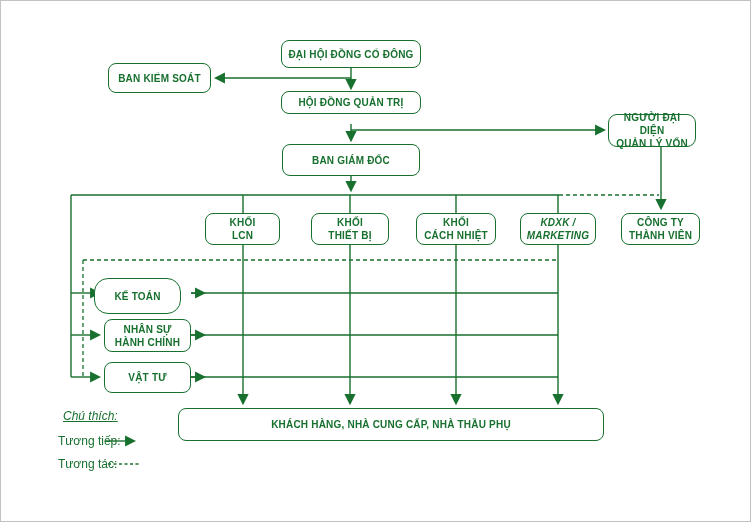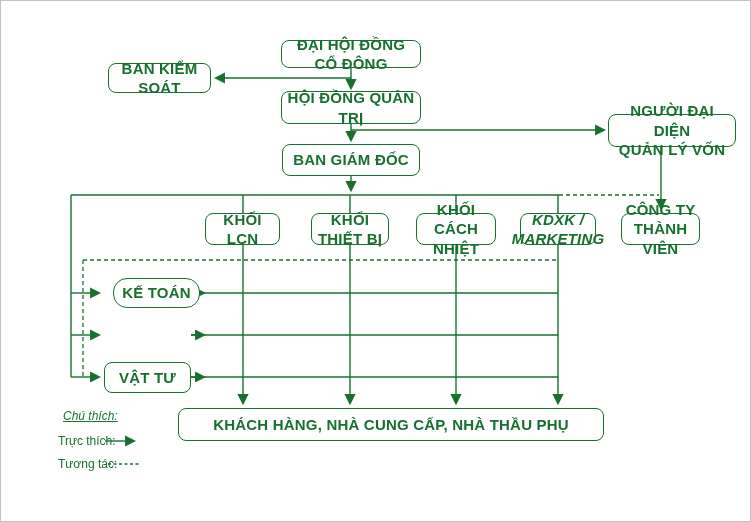--- a/index.html
+++ b/index.html
@@ -6,35 +6,35 @@
   html,body { margin:0; padding:0; background:#fff; }
   .page {
     position:relative; width:751px; height:522px; box-sizing:border-box;
     background:var(--page-bg); border:1px solid var(--outer-border);
     font-family:"Liberation Sans", sans-serif; overflow:hidden;
   }
   .wires { position:absolute; left:0; top:0; width:751px; height:522px; color:var(--green); }
   .box {
     position:absolute; box-sizing:border-box; background:#fff;
     border:1.4px solid var(--green); border-radius:8px;
-    color:var(--green); font-weight:bold; font-size:15px; line-height:1.3;
+    color:var(--green); font-weight:bold; font-size:10px; line-height:1.3;
     display:flex; align-items:center; justify-content:center; text-align:center;
     white-space:pre-line; letter-spacing:.2px; padding:1px 3px;
   }
   .b1 { left:280px; top:39px;  width:140px; height:28px; }
   .b2 { left:107px; top:62px;  width:103px; height:30px; }
-  .b3 { left:280px; top:90px;  width:140px; height:33px; }
-  .b4 { left:607px; top:113px; width:128px; height:33px; }
+  .b3 { left:280px; top:90px;  width:140px; height:23px; }
+  .b4 { left:607px; top:113px; width:88px; height:33px;border-radius:9px; }
   .b5 { left:281px; top:143px; width:138px; height:32px; }
   .k1 { left:204px; top:212px; width:75px;  height:32px; }
   .k2 { left:310px; top:212px; width:78px;  height:32px; }
   .k3 { left:415px; top:212px; width:80px;  height:32px; }
   .k4 { left:519px; top:212px; width:76px;  height:32px;font-style:italic; }
   .k5 { left:620px; top:212px; width:79px;  height:32px; }
-  .d1 { left:112px; top:277px; width:87px;  height:30px;border-radius:14px; }
+  .d1 { left:93px; top:277px; width:87px;  height:36px;border-radius:14px; }
   .d2 { left:103px; top:318px; width:87px;  height:33px; }
   .d3 { left:103px; top:361px; width:87px;  height:31px; }
   .bx { left:177px; top:407px; width:426px; height:33px; }
   .legend-text {
     position:absolute; color:var(--green); font-size:12px; line-height:12px;
   }
   .legend-title { left:62px; top:409px; font-style:italic; text-decoration:underline; }
   .legend-direct { left:57px; top:434px; }
   .legend-interact { left:57px; top:457px; }
 </style>
@@ -99,21 +99,23 @@
   <div class="box k2">KHỐI
 THIẾT BỊ</div>
   <div class="box k3">KHỐI
 CÁCH NHIỆT</div>
   <div class="box k4">KDXK /
 MARKETING</div>
   <div class="box k5">CÔNG TY
 THÀNH VIÊN</div>
 
   <div class="box d1">KẾ TOÁN</div>
+  <div class="box d2">NHÂN SỰ
+HÀNH CHÍNH</div>
   <div class="box d3">VẬT TƯ</div>
 
   <div class="box bx">KHÁCH HÀNG, NHÀ CUNG CẤP, NHÀ THẦU PHỤ</div>
 
   <div class="legend-text legend-title">Chú thích:</div>
-  <div class="legend-text legend-direct">Trực thích:</div>
+  <div class="legend-text legend-direct">Tương tiếp:</div>
   <div class="legend-text legend-interact">Tương tác:</div>
 
 </div>
 
 </body></html>

